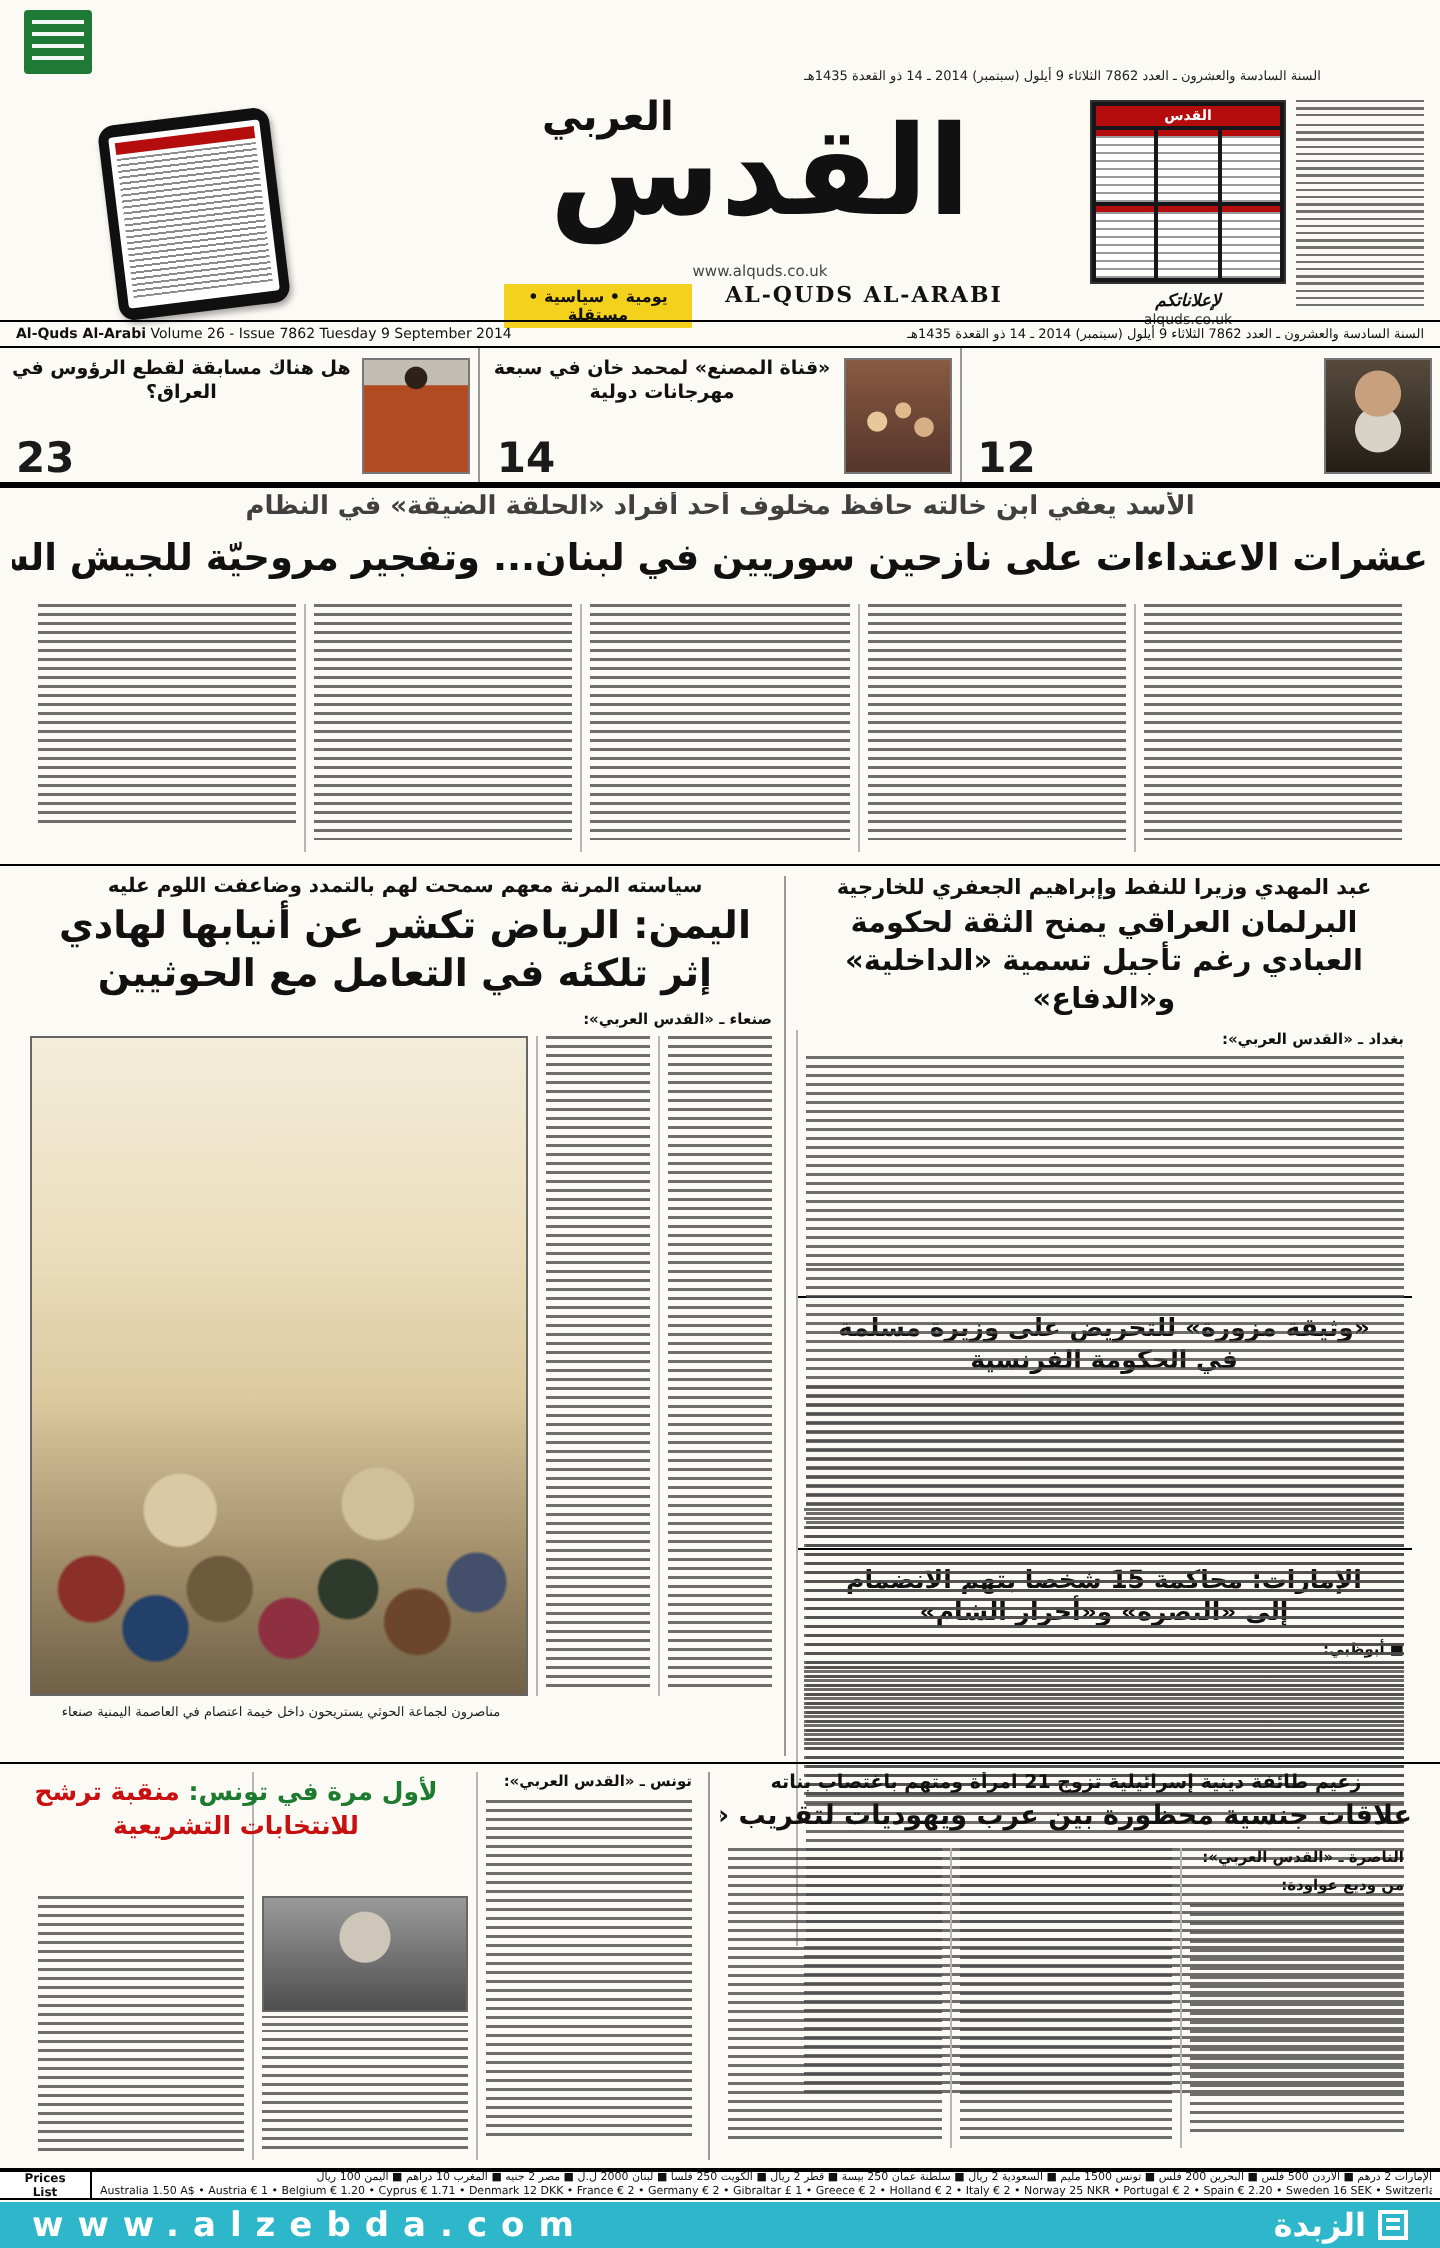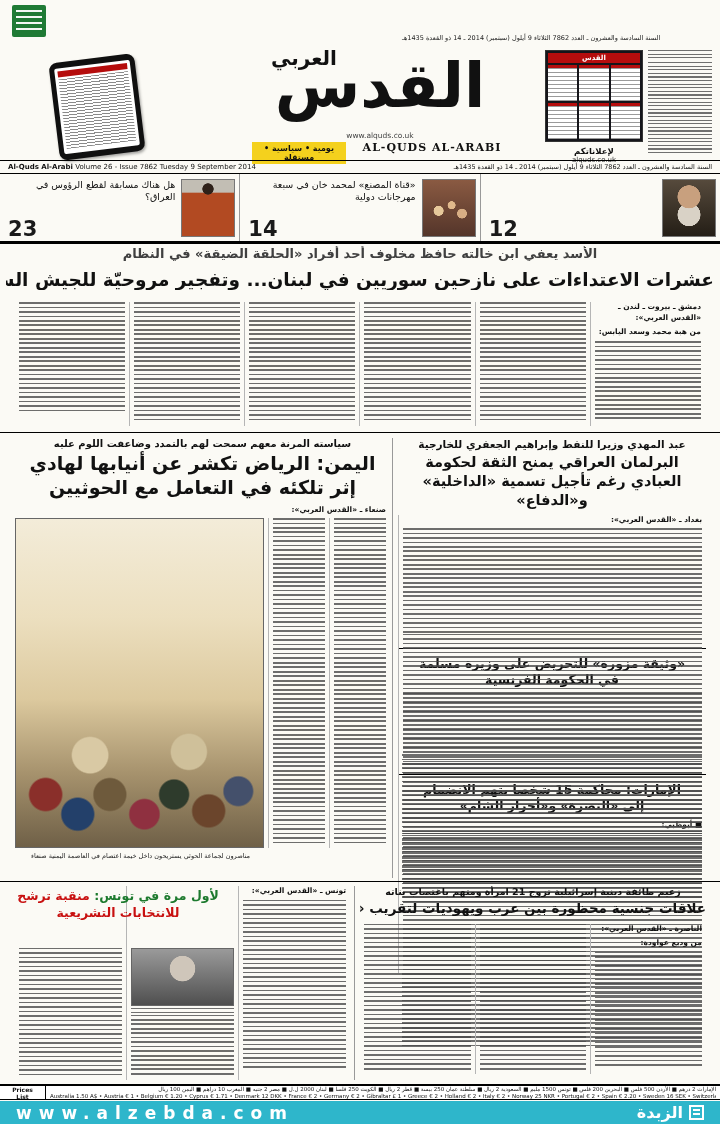--- a/index.html
+++ b/index.html
@@ -35,41 +35,41 @@
   #issue-line-top { left:402px; top:34px; width:310px; font-size:6.5px; color:#222; text-align:left; direction:rtl; }
 
   #thumbs { left:545px; top:50px; width:98px; height:92px; background:#15151a; border:1px solid #333; padding:2px; }
   #thumbs .thumbs-head { height:10px; background:#b50d0d; color:#fff; font-size:7px; font-weight:bold;
                          text-align:center; line-height:10px; }
   #thumbs .thumb-grid { display:grid; grid-template-columns:repeat(3,1fr); grid-auto-rows:36px; gap:2px; margin-top:2px; }
   .mini-page { background-color:#fff;
                background-image:linear-gradient(#b50d0d 0 3px,transparent 3px),
                                 repeating-linear-gradient(transparent 0 3px,#9a9a9a 3px 4px); }
   #ads { left:545px; top:146px; width:98px; text-align:center; }
-  #ads .ads-label { font-size:8.5px; font-weight:bold; }
+  #ads .ads-label { font-size:8.5px; font-weight:bold;font-style:italic; }
   #ads .ads-domain { font-size:7px; color:#333; direction:ltr; }
 
   #head-col { left:648px; top:50px; width:64px; height:106px; }
   #head-col .hl1 { height:8px; margin-bottom:4px; }
   #head-col .hl2 { height:92px; }
 
   
   #edition { left:0; top:160px; width:720px; height:14px; border-top:1px solid #000; border-bottom:1px solid #000;
              display:flex; justify-content:space-between; align-items:center; padding:0 8px; }
   #edition .ed-ar { font-size:6.5px; }
   #edition .ed-en { font-size:7px; direction:ltr; }
   #edition .ed-en b { font-weight:bold; }
 
   
   #teasers { left:0; top:174px; width:720px; height:70px; display:flex; border-bottom:3px solid #000; }
   .teaser { flex:1; position:relative; padding:5px 6px 4px 6px; }
   .teaser:not(:last-child) { border-left:1px solid #999; }
   .t-text { margin-left:58px; }
   .t-kicker { font-size:8.5px; font-weight:bold; line-height:1.25; }
-  .t-title { font-size:9.5px; font-weight:normal; line-height:1.3; }
+  .t-title { font-size:9.5px; font-weight:bold; line-height:1.3;text-align:center; }
   .t-highlight { font-size:10px; font-weight:bold; color:#c81010; }
   .t-num { position:absolute; left:8px; bottom:0px; font-size:21px; font-weight:bold; color:#1a1a1a; }
   .ph { position:absolute; top:5px; left:auto; right:auto; width:54px; height:58px; border:1px solid #777; }
   .ph12 { background:radial-gradient(circle at 50% 30%,#c8a07e 0 24%,transparent 25%),
                      radial-gradient(circle at 50% 62%,#d9d2c6 0 26%,transparent 27%),
                      linear-gradient(180deg,#564a3c,#241e16); }
   .ph14 { background:radial-gradient(circle at 30% 55%,#e6c89a 0 10%,transparent 11%),
                      radial-gradient(circle at 55% 45%,#e0b98c 0 9%,transparent 10%),
                      radial-gradient(circle at 75% 60%,#d8ae84 0 9%,transparent 10%),
                      linear-gradient(180deg,#8a5a42,#54352a); }
@@ -234,25 +234,20 @@
       </div>
       <div class="t-num">23</div>
     </div>
   </div>
 
   <div class="abs" id="lead-kicker">الأسد يعفي ابن خالته حافظ مخلوف أحد أفراد «الحلقة الضيقة» في النظام</div>
   <div class="abs" id="lead-headline">عشرات الاعتداءات على نازحين سوريين في لبنان... وتفجير مروحيّة للجيش السوري</div>
 
   <div class="abs" id="lead-body">
     <div class="col">
-      <div class="dateline">دمشق ـ بيروت ـ لندن ـ «القدس العربي»:</div>
-      <div class="dateline">من هبة محمد وسعد اليابس:</div>
-      <div class="tx" style="height:78px"></div>
-    </div>
-    <div class="col">
         <div class="tx" style="height:118px"></div>
       </div>
     <div class="col">
         <div class="tx" style="height:118px"></div>
       </div>
     <div class="col">
         <div class="tx" style="height:118px"></div>
       </div>
     <div class="col">
         <div class="tx" style="height:118px"></div>

